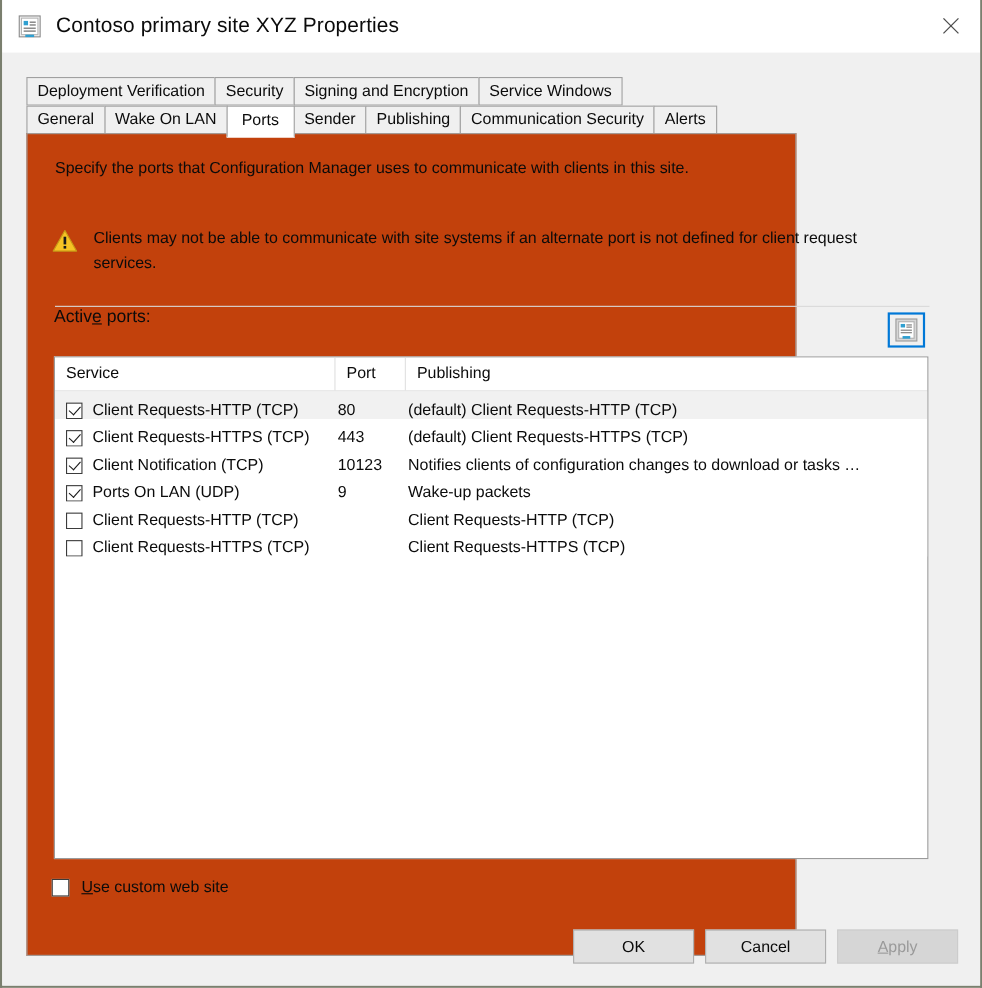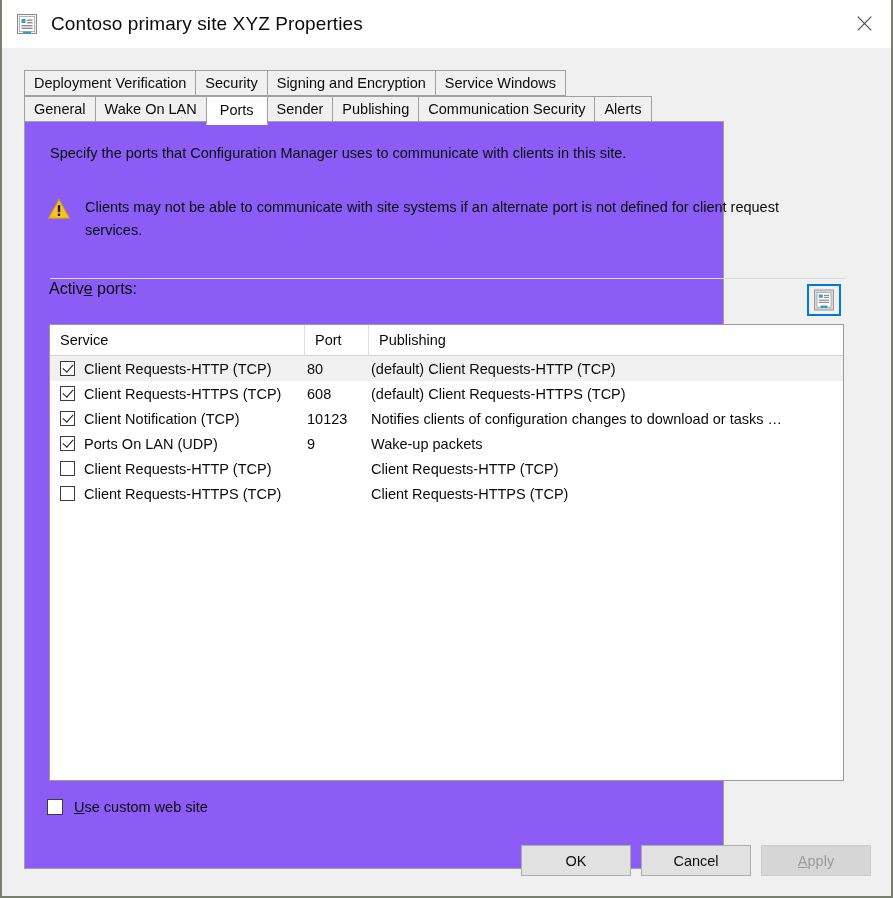--- a/index.html
+++ b/index.html
@@ -116,38 +116,38 @@
   }
 
   
   .tabpage {
     position: absolute;
     left: 22px;
     top: 73px;
     width: 700px;
     height: 748px;
     box-sizing: border-box;
-    background: #8b5cf6;
+    background: #c2410c;
     border: 1px solid #a0a0a0;
   }
 
   .intro-text {
     position: absolute;
     left: 25px;
     top: 23px;
     font-size: 14.5px;
     color: #0b0b0b;
     white-space: nowrap;
   }
 
   
   .warn-row {
     position: absolute;
     left: 22px;
-    top: 74px;
+    top: 84px;
     width: 790px;
     display: flex;
     align-items: flex-start;
   }
   .warn-icon {
     width: 24px; height: 22px;
     flex: 0 0 auto;
     margin-top: 2px;
     margin-right: 14px;
   }
@@ -226,21 +226,21 @@
     white-space: nowrap;
   }
   .lv-th.c1 { width: 255px; }
   .lv-th.c2 { width: 64px; }
   .lv-th.c3 { flex: 1 1 auto; border-right: none; }
 
   .lv-body { background: #ffffff; }
   .lv-row {
     display: flex;
     height: 25px;
-    align-items: center;
+    align-items: flex-end;
     background: #ffffff;
   }
   .lv-row.highlight { background: #f1f1f1; }
   .lv-cell {
     box-sizing: border-box;
     display: flex;
     align-items: center;
     font-size: 14.5px;
     color: #0b0b0b;
     white-space: nowrap;
@@ -416,21 +416,21 @@
             </div>
             <div class="lv-cell c2">80</div>
             <div class="lv-cell c3">(default) Client Requests-HTTP (TCP)</div>
           </div>
 
           <div class="lv-row">
             <div class="lv-cell c1">
               <span class="lv-check checked"></span>
               <span>Client Requests-HTTPS (TCP)</span>
             </div>
-            <div class="lv-cell c2">608</div>
+            <div class="lv-cell c2">443</div>
             <div class="lv-cell c3">(default) Client Requests-HTTPS (TCP)</div>
           </div>
 
           <div class="lv-row">
             <div class="lv-cell c1">
               <span class="lv-check checked"></span>
               <span>Client Notification (TCP)</span>
             </div>
             <div class="lv-cell c2">10123</div>
             <div class="lv-cell c3">Notifies clients of configuration changes to download or tasks …</div>

